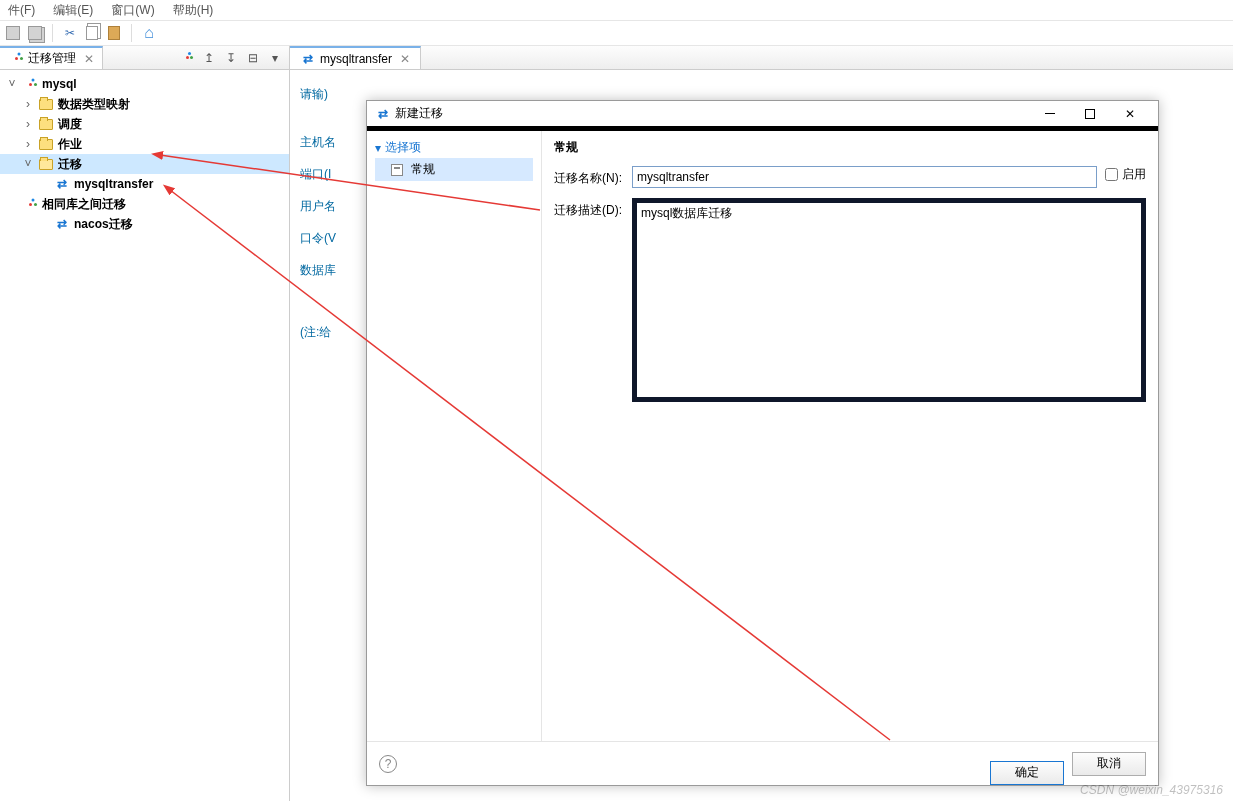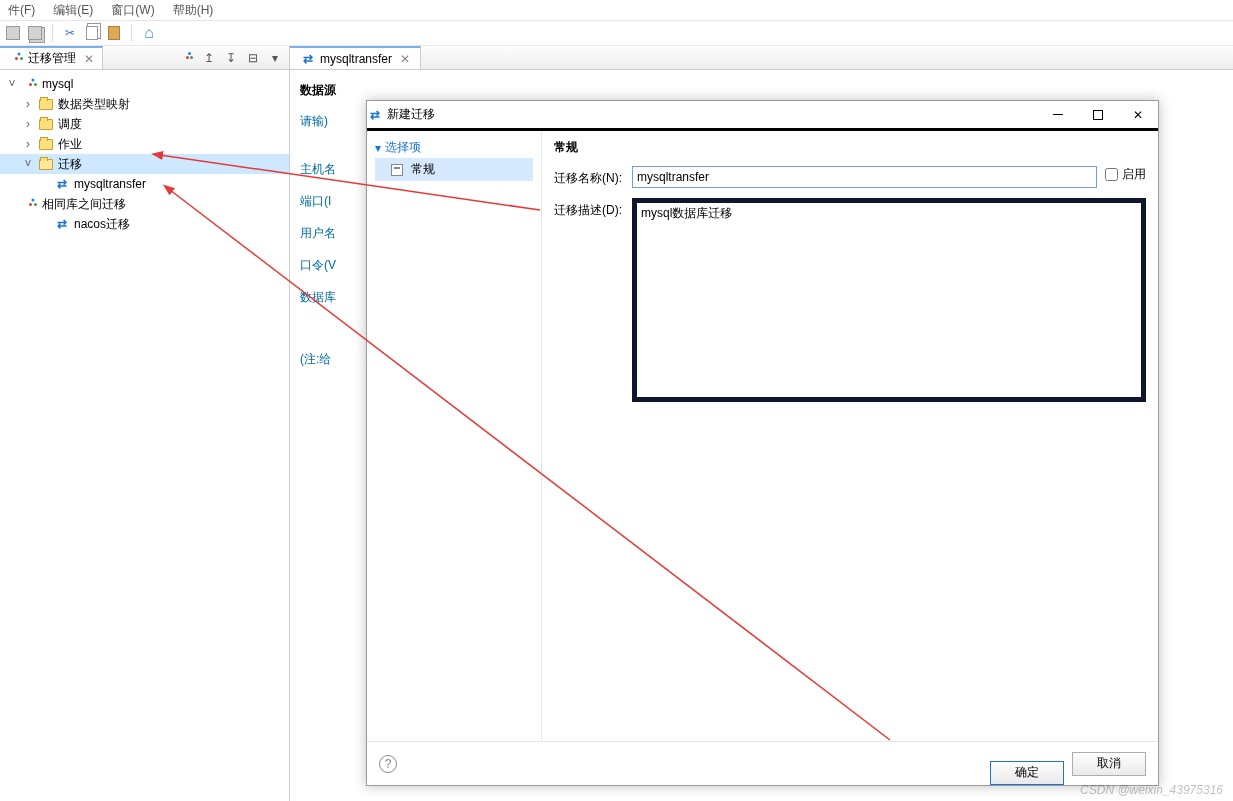--- a/index.html
+++ b/index.html
@@ -42,35 +42,35 @@
 .tw { width: 12px; text-align: center; color: #666; }
 .ico { width: 16px; height: 16px; display: inline-flex; align-items: center; justify-content: center; }
 .ico-db span{width:3px;height:3px;background:#e53935;display:block;border-radius:50%;box-shadow:5px 0 #43a047,2.5px -4.5px #1e88e5;}
 .ico-folder{width:14px;height:11px;background:#fddf7e;border:1px solid #c9a227;border-radius:1px;position:relative;}
 .ico-folder::before{content:"";position:absolute;top:-3px;left:0;width:6px;height:3px;background:#fddf7e;border:1px solid #c9a227;border-bottom:none;}
 .ico-folder.open{background:#ffe89a;}
 .ico-transfer::before{content:"⇄";color:#1976d2;font-weight:bold;}
 .ico-form{width:12px;height:12px;border:1px solid #888;background:#fff;position:relative;}
 .ico-form::before{content:"";position:absolute;inset:2px;border-top:2px solid #888;}
 .ind1{padding-left:22px;} .ind2{padding-left:38px;}
-.tree-label{white-space:nowrap;}
+.tree-label{white-space:nowrap;font-weight:bold;}
 
 
 .editor { flex: 1; display: flex; flex-direction: column; min-width: 0; position: relative; }
 .ed-tabs { height: 24px; display: flex; align-items: stretch; background: linear-gradient(#fdfdfd,#eee); border-bottom: 1px solid #ccc; }
 .ed-tab { display: flex; align-items: center; gap: 4px; padding: 0 10px; border-right: 1px solid #ccc; background: #fff; border-top: 2px solid #7ab1e8; }
 .ed-tab .x{color:#888;margin-left:4px;cursor:pointer;}
 .ed-body { flex: 1; padding: 8px 10px; background: #fff; position: relative; overflow:hidden; }
 .section-title{font-weight:bold;margin:4px 0 6px;}
 .field-row{display:flex;align-items:center;height:32px;}
 .field-label{width:60px;color:#0369a1;}
 
 
 .dialog { position: absolute; left: 366px; top: 100px; width: 793px; height: 686px; background: #fff; border: 1px solid #9a9a9a; box-shadow: 0 0 12px rgba(0,0,0,.25); display:flex; flex-direction:column; }
-.dlg-title { height: 30px; display: flex; align-items: center; padding: 0 0; border-bottom: 3px solid #000000; }
+.dlg-title { height: 30px; display: flex; align-items: center; padding: 0 8px; border-bottom: 5px solid #000000; }
 .dlg-title .ttl { flex: 1; padding-left: 4px; }
 .win-btn { width: 40px; height: 28px; display: inline-flex; align-items: center; justify-content: center; cursor: pointer; }
 .win-min::before{content:"";width:10px;height:1px;background:#000;display:block;}
 .win-max{border:1px solid #000;width:10px;height:10px;}
 .win-close::before{content:"✕";}
 
 .dlg-body { flex: 1; display: flex; min-height: 0; }
 .dlg-nav { width: 175px; border-right: 1px solid #e5e5e5; padding: 6px 8px; }
 .nav-header { color: #1976d2; display:flex;align-items:center;gap:4px;cursor:pointer;padding:2px 0;}
 .nav-item { display:flex;align-items:center;gap:6px;padding:3px 4px 3px 14px;cursor:pointer;}
@@ -206,21 +206,20 @@
 
     <div class="editor">
       <div class="ed-tabs">
         <div class="ed-tab">
           <span class="ico ico-transfer"></span>
           <span>mysqltransfer</span>
           <span class="x">✕</span>
         </div>
       </div>
       <div class="ed-body">
-        <div class="section-title">数据源</div>
         <div class="field-row">
             <span class="field-label">请输)</span>
           </div>
         <div style="height:16px"></div>
         <div class="field-row">
             <span class="field-label">主机名</span>
           </div>
         <div class="field-row">
             <span class="field-label">端口(I</span>
           </div>

